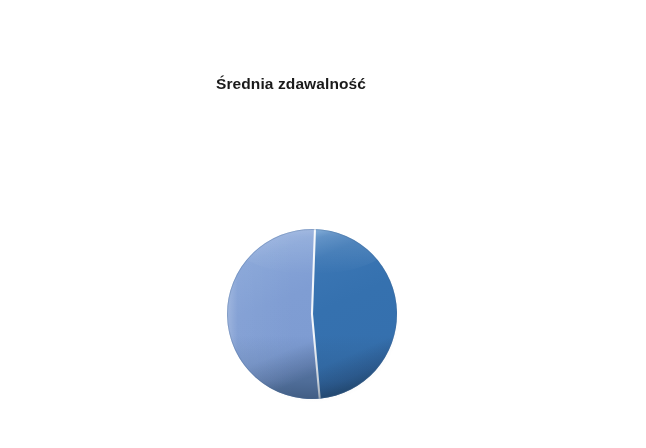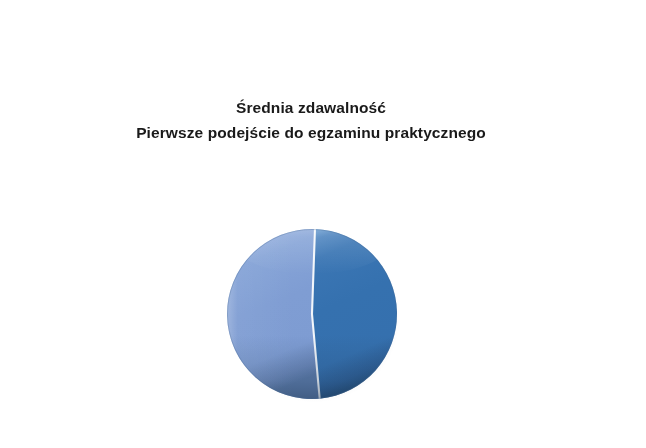--- a/index.html
+++ b/index.html
@@ -12,24 +12,23 @@
     height: 448px;
     position: relative;
     overflow: hidden;
     font-family: "Liberation Sans", sans-serif;
   }
 
   
   #chart-title {
     position: absolute;
     left: 0;
-    top: 95px;
+    top: 71px;
     width: 582px;       
     text-align: center;
-    margin-left: 20px;
   }
   #chart-title .title-line {
     display: block;
     font-size: 15.5px;
     font-weight: bold;
     color: #1a1a1a;
     line-height: 25px;
     letter-spacing: 0.1px;
     white-space: nowrap;
   }
@@ -46,21 +45,20 @@
     display: block;
     width: 180px;
     height: 180px;
   }
 </style>
 </head>
 <body>
 
 <div id="chart-title">
   <span class="title-line">Średnia zdawalność</span>
-  <span class="title-line">Pierwsze podejście do egzaminu praktycznego</span>
 </div>
 
 <div id="pie-chart-area">
   <svg id="pie-svg" viewBox="0 0 180 180">
     <defs>
 
       <radialGradient id="gradShadow" cx="50%" cy="50%" r="50%">
         <stop offset="0%" stop-color="#5a6472" stop-opacity="0.40"></stop>
         <stop offset="62%" stop-color="#6b7686" stop-opacity="0.24"></stop>
         <stop offset="100%" stop-color="#8c95a3" stop-opacity="0"></stop>

